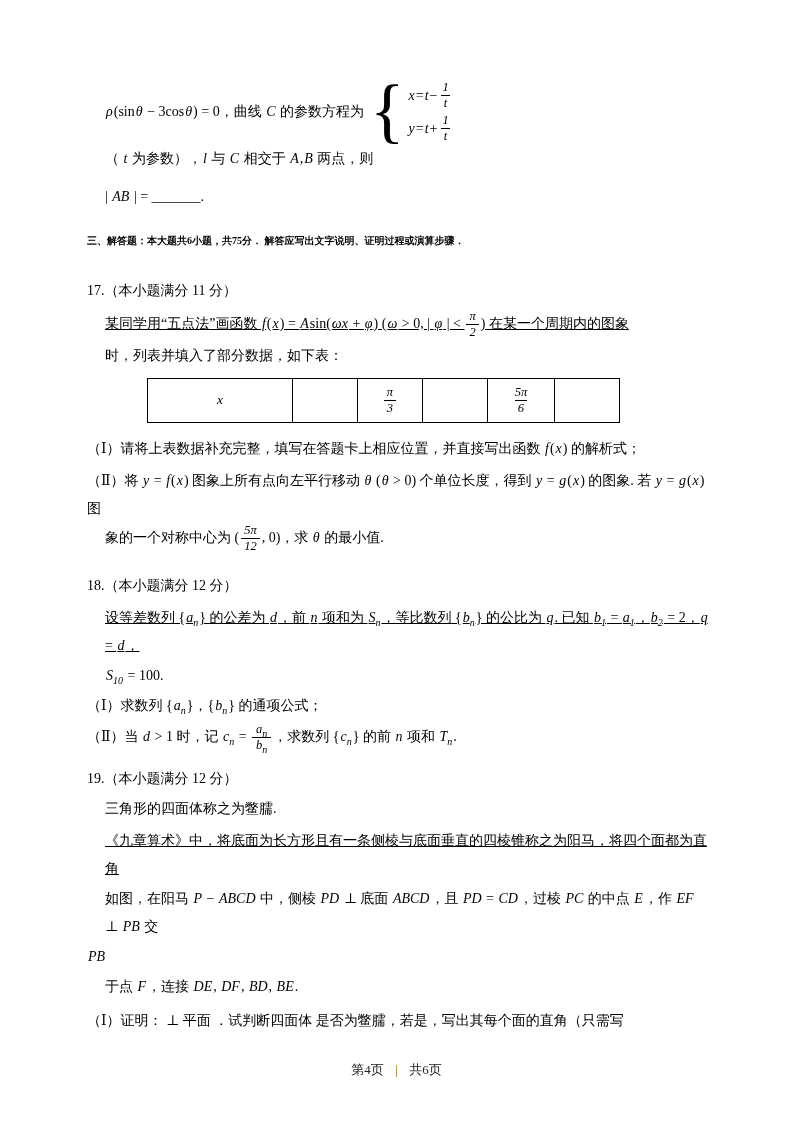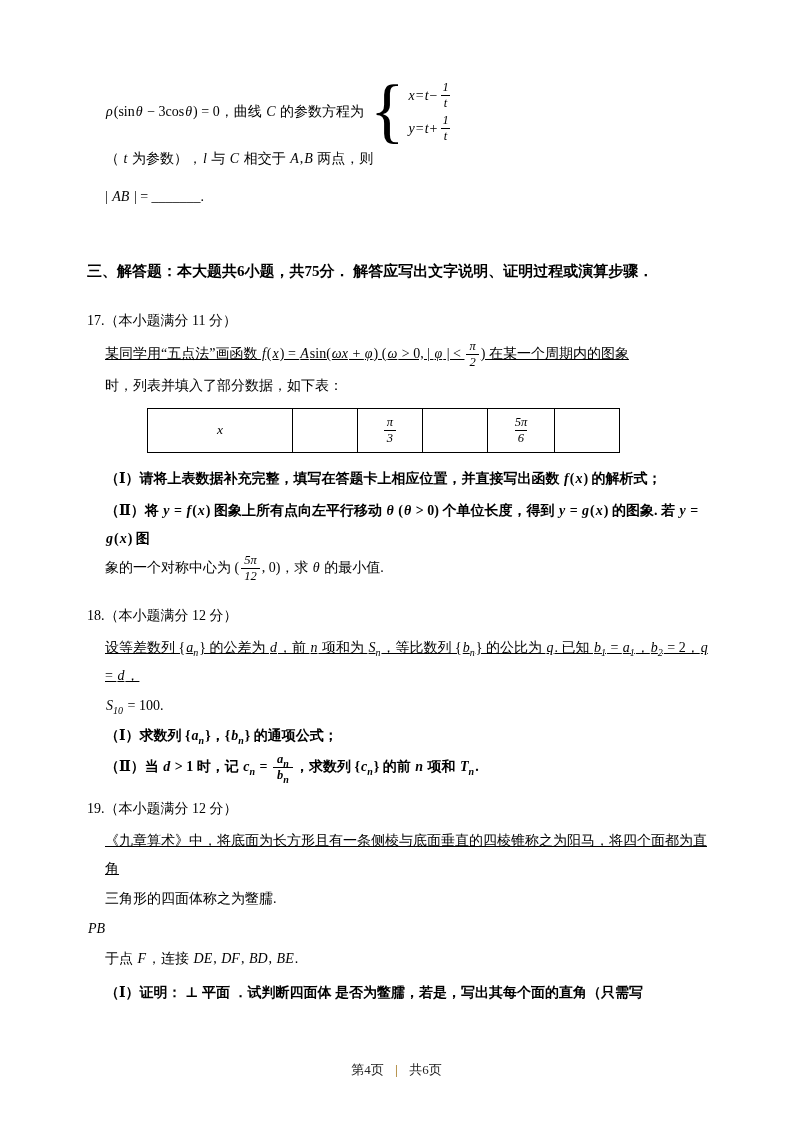--- a/index.html
+++ b/index.html
@@ -23,25 +23,25 @@
   }
   .frac .num,.frac .den{padding:0 3px;}
   .frac .den{border-top:1px solid #000;}
   
   .intro{margin-left:18px;display:flex;align-items:center;flex-wrap:wrap;min-height:74px;}
   .cases{display:inline-flex;align-items:center;margin:0 6px;vertical-align:middle;}
   .brace{font-size:72px;font-weight:300;line-height:0.9;margin-right:3px;transform:translateY(-2px);}
   .cases-col{display:inline-flex;flex-direction:column;row-gap:2px;}
   .case-line{display:flex;align-items:center;line-height:1.3;}
   .ab-line{margin-top:10px;margin-left:18px;}
-  .sec-heading{margin-top:46px;font-weight:700;font-size:15px;}
+  .sec-heading{margin-top:16px;font-weight:700;font-size:10px;}
   .q-heading{margin-top:22px;}
   .q-body{margin-left:18px;margin-top:2px;}
   .q-body.first{margin-top:4px;text-decoration:underline;}
-  .q-part{margin-left:18px;margin-top:8px;font-weight:bold;}
+  .q-part{margin-top:8px;}
   .outdent{margin-left:0;}
   
   .data-table{border-collapse:collapse;margin:8px 0 0 60px;table-layout:fixed;}
   .data-table td{
     border:1px solid #000;text-align:center;vertical-align:middle;
     height:43px;padding:0 4px;font-size:13.5px;
   }
   .footer{
     position:absolute;left:0;top:1056px;width:100%;
     text-align:center;font-size:13px;color:#222;
@@ -118,22 +118,23 @@
   <p class="q-heading" style="margin-top:18px">18.（本小题满分 12 分）</p>
   <p class="q-body first">设等差数列 {<span class="mi">a<sub>n</sub></span>} 的公差为 <span class="mi">d</span>，前 <span class="mi">n</span> 项和为 <span class="mi">S<sub>n</sub></span>，等比数列 {<span class="mi">b<sub>n</sub></span>} 的公比为 <span class="mi">q</span>. 已知 <span class="mi">b<sub>1</sub></span> = <span class="mi">a<sub>1</sub></span>，<span class="mi">b<sub>2</sub></span> = 2，<span class="mi">q</span> = <span class="mi">d</span>，</p>
   <p class="q-body"><span class="mi">S<sub>10</sub></span> = 100.</p>
   <p class="q-part" style="margin-top:2px">（Ⅰ）求数列 {<span class="mi">a<sub>n</sub></span>}，{<span class="mi">b<sub>n</sub></span>} 的通项公式；</p>
   <p class="q-part" style="margin-top:2px">（Ⅱ）当 <span class="mi">d</span> &gt; 1 时，记 <span class="mi">c<sub>n</sub></span> = <span class="frac">
         <span class="num"><span class="mi">a<sub>n</sub></span></span>
         <span class="den"><span class="mi">b<sub>n</sub></span></span>
       </span>，求数列 {<span class="mi">c<sub>n</sub></span>} 的前 <span class="mi">n</span> 项和 <span class="mi">T<sub>n</sub></span>.</p>
 
   <p class="q-heading" style="margin-top:12px">19.（本小题满分 12 分）</p>
+  <p class="q-body">三角形的四面体称之为鳖臑.</p>
   <p class="q-body first">《九章算术》中，将底面为长方形且有一条侧棱与底面垂直的四棱锥称之为阳马，将四个面都为直角</p>
-  <p class="q-body">三角形的四面体称之为鳖臑.</p>
+  <p class="q-body">如图，在阳马 <span class="mi">P</span> − <span class="mi">ABCD</span> 中，侧棱 <span class="mi">PD</span> ⊥ 底面 <span class="mi">ABCD</span>，且 <span class="mi">PD</span> = <span class="mi">CD</span>，过棱 <span class="mi">PC</span> 的中点 <span class="mi">E</span>，作 <span class="mi">EF</span> ⊥ <span class="mi">PB</span> 交</p>
   <p class="q-body outdent"><span class="mi">PB</span></p>
   <p class="q-body">于点 <span class="mi">F</span>，连接 <span class="mi">DE</span>, <span class="mi">DF</span>, <span class="mi">BD</span>, <span class="mi">BE</span>.</p>
   <p class="q-part" style="margin-top:6px">（Ⅰ）证明： ⊥ 平面 ．试判断四面体  是否为鳖臑，若是，写出其每个面的直角（只需写</p>
 
   <div class="footer">
     <span>第4页</span>
     <span class="sep">|</span>
     <span>共6页</span>
   </div>
 

